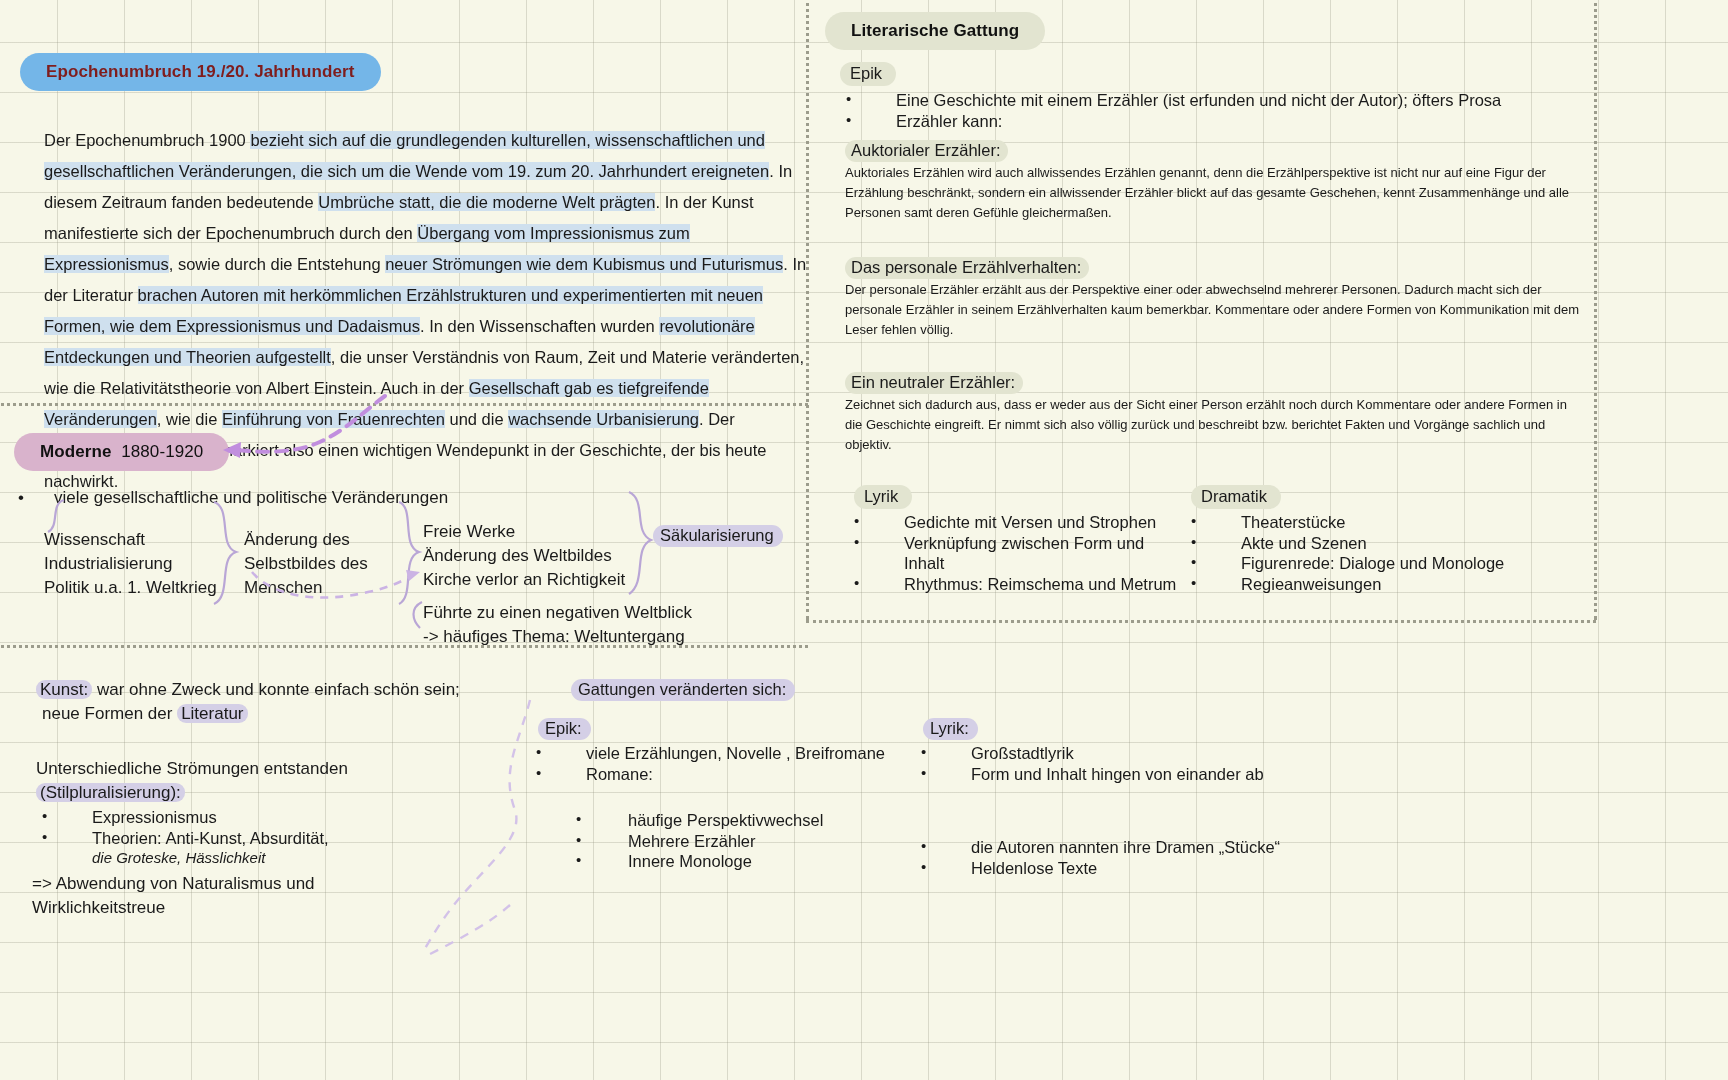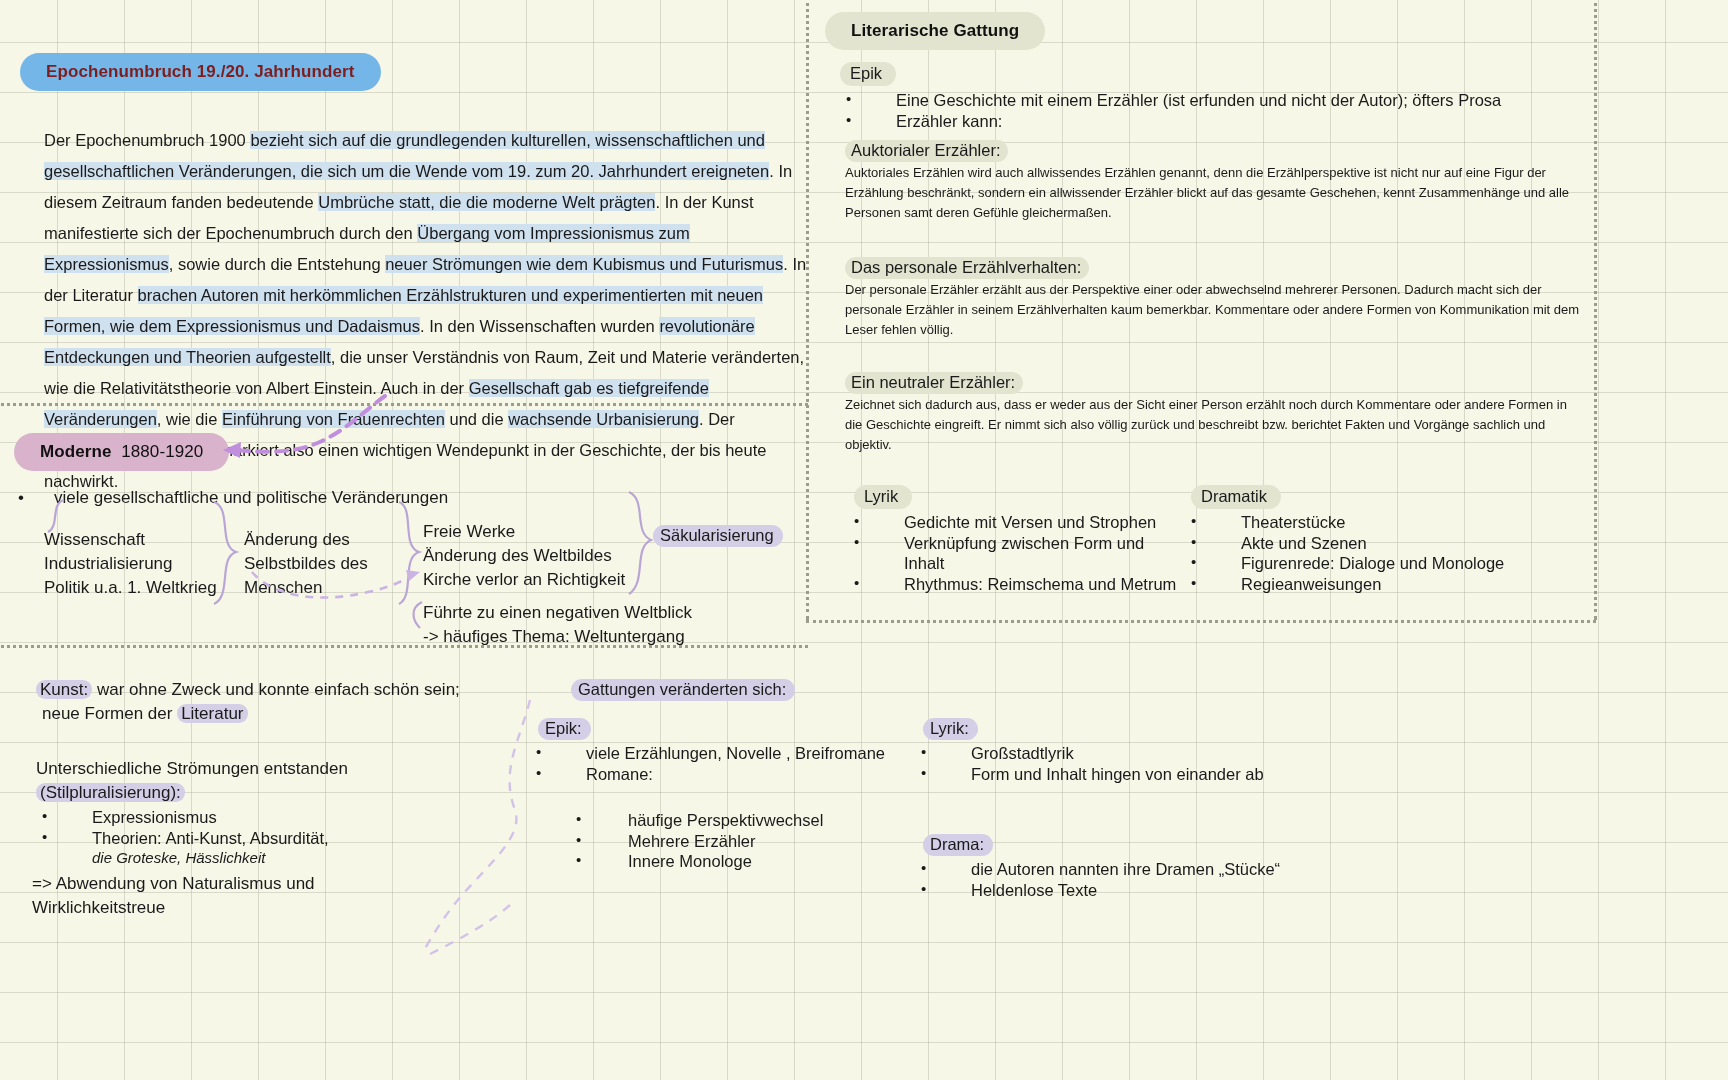--- a/index.html
+++ b/index.html
@@ -206,21 +206,20 @@
 
 <div class="abs" style="left:915px;top:718px;width:420px;">
   <div style="padding-left:8px;"><span class="tag-violet">Lyrik:</span></div>
   <ul class="b" style="margin-top:3px;">
     <li>Großstadtlyrik</li>
     <li>Form und Inhalt hingen von einander ab</li>
   </ul>
 </div>
 
 <div class="abs" style="left:915px;top:834px;width:420px;">
-  <div style="padding-left:8px;"><span class="tag-violet">Drama:</span></div>
   <ul class="b" style="margin-top:3px;">
     <li>die Autoren nannten ihre Dramen „Stücke“</li>
     <li>Heldenlose Texte</li>
   </ul>
 </div>
 
 <div class="abs" style="left:825px;top:12px;">
   <span class="pill pill-olive">Literarische Gattung</span>
 </div>
 

